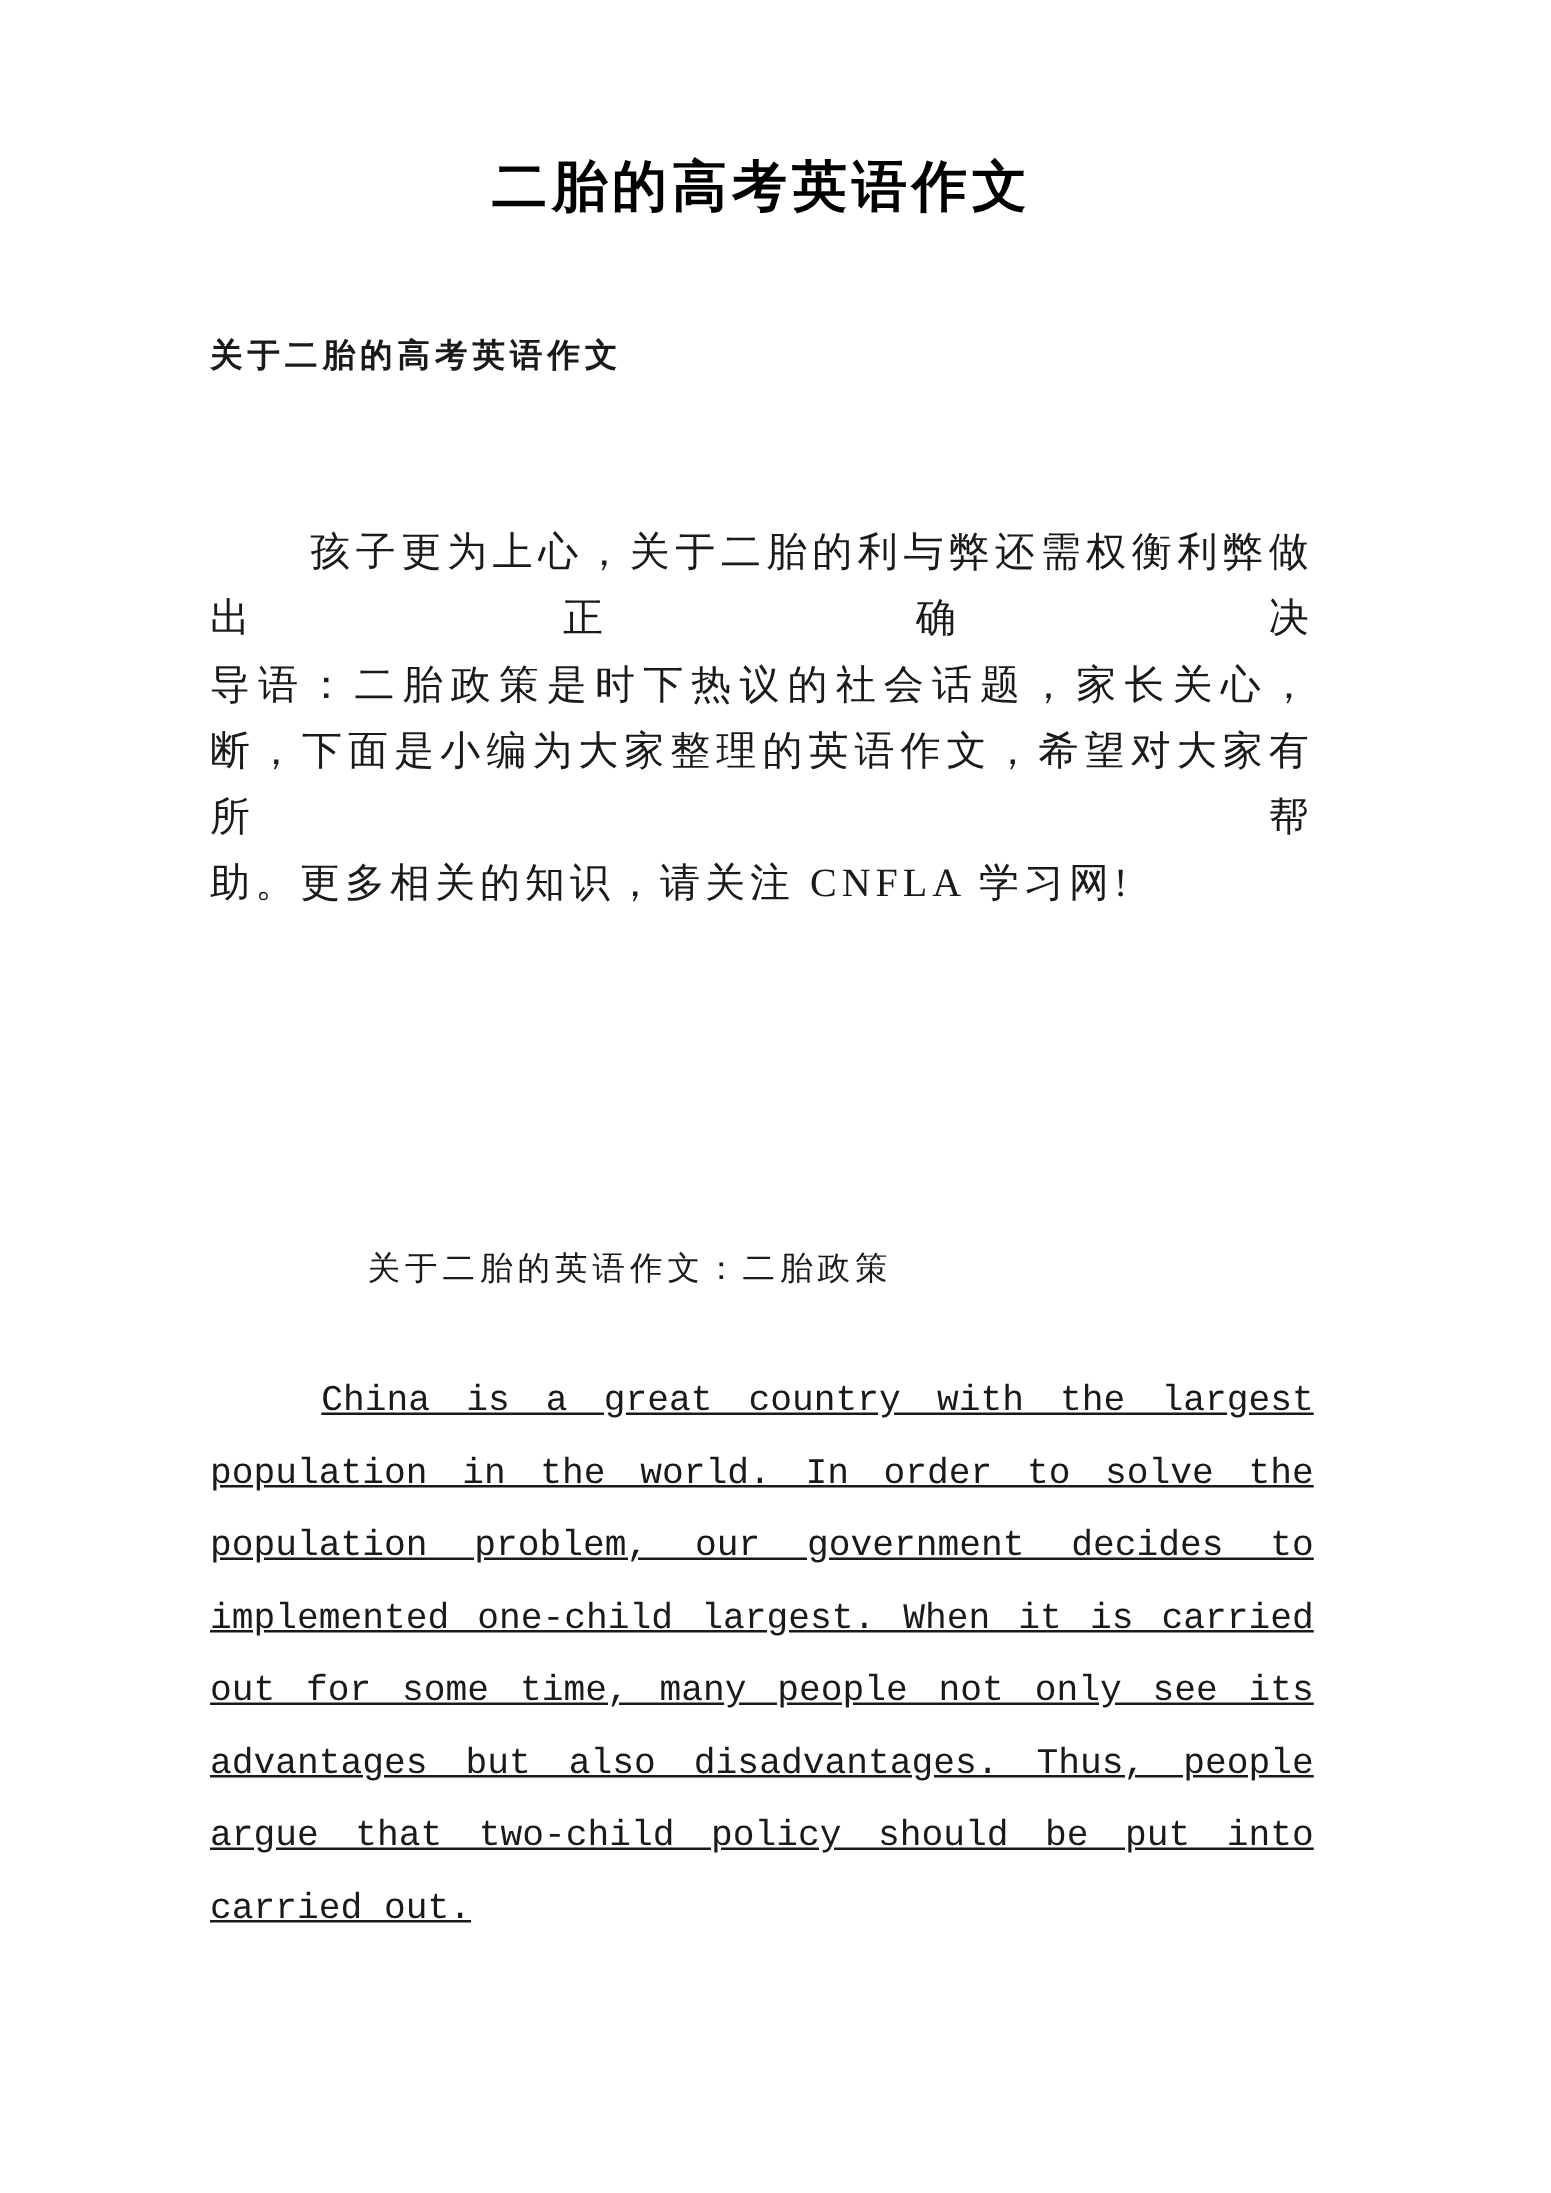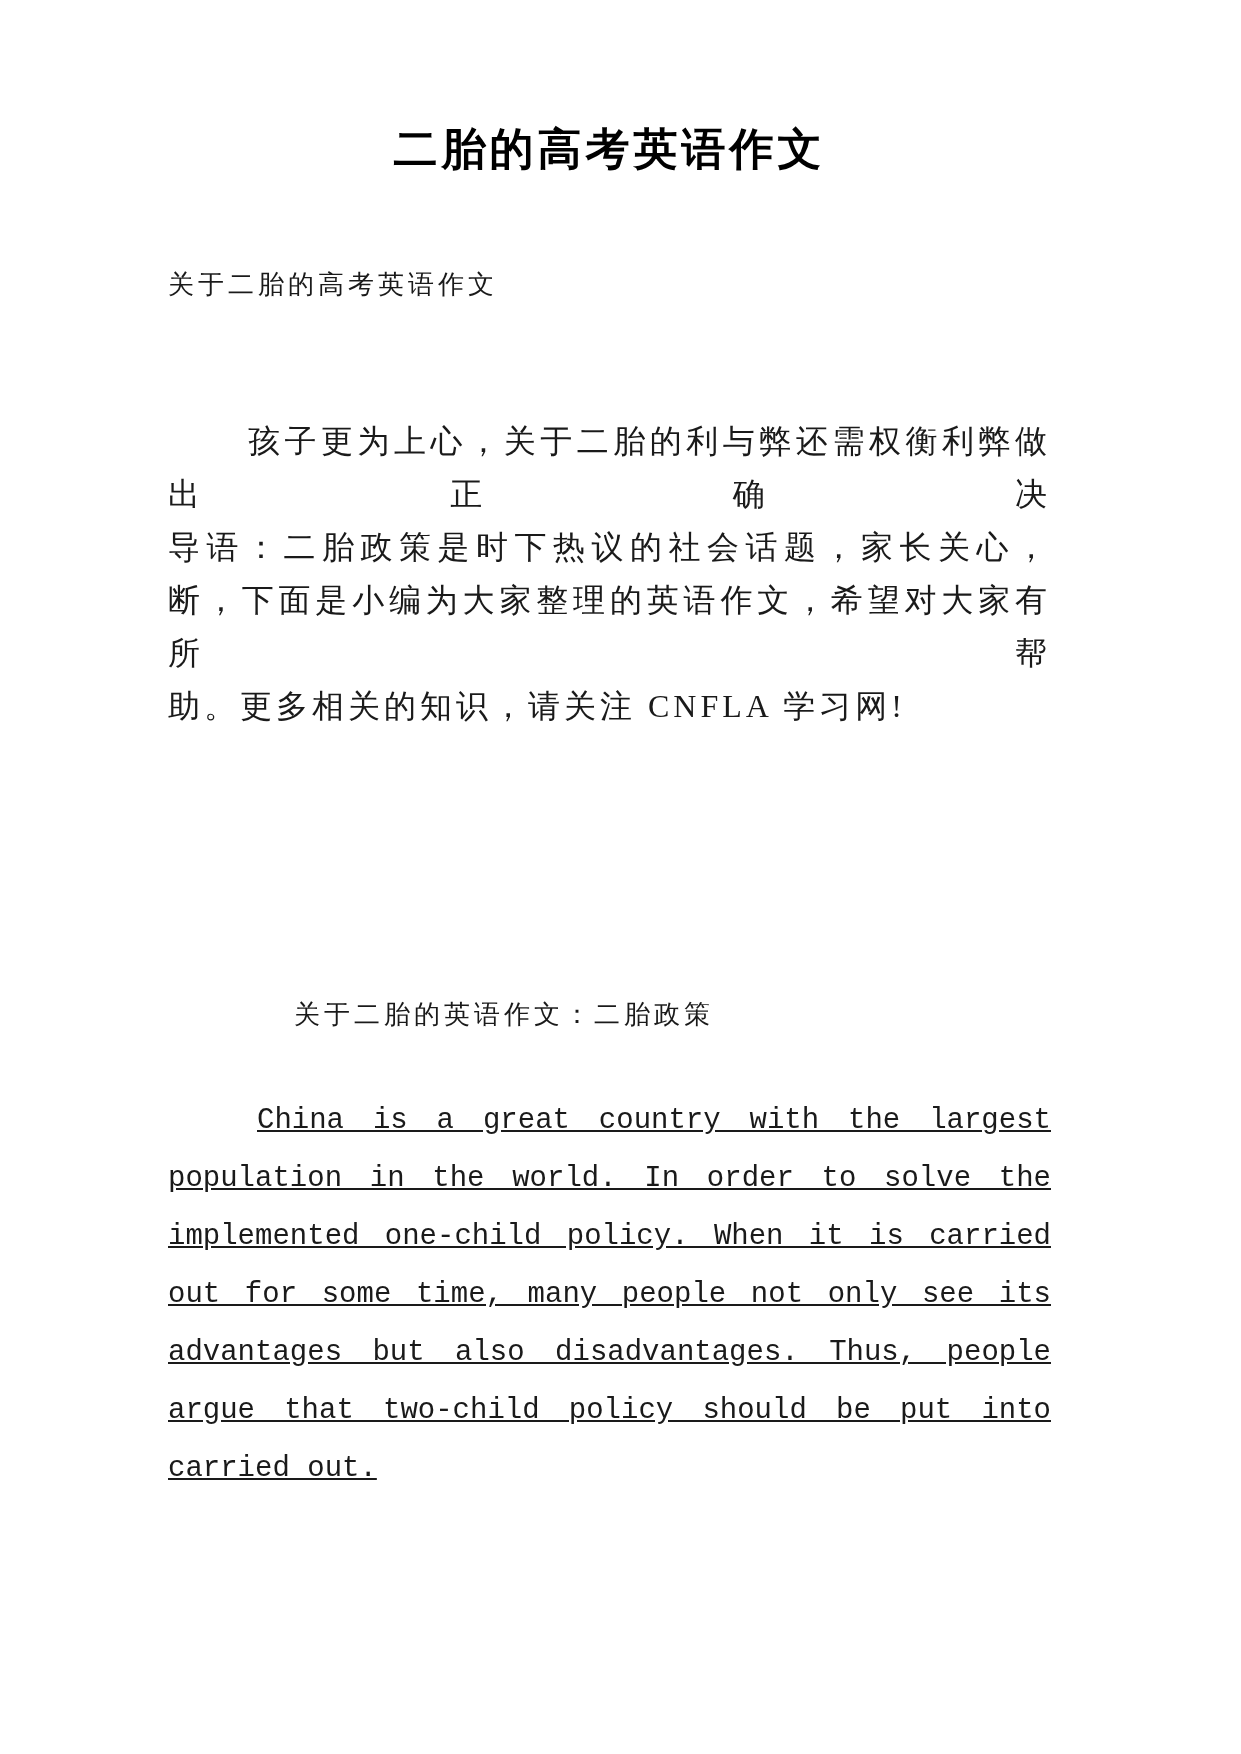--- a/index.html
+++ b/index.html
@@ -28,21 +28,21 @@
     letter-spacing: 4px;
     text-align: center;
     color: #000000;
     font-family: "Liberation Serif", "DejaVu Serif", serif;
   }
   .doc-subtitle {
     margin-top: 86px;
     font-size: 26px;
     line-height: 34px;
     letter-spacing: 4px;
-    font-weight: normal;
+    font-weight: bold;
   }
   .para {
     margin: 0;
   }
   .para .line {
     text-align: justify;
     text-align-last: justify;
   }
   .para .line.last {
     text-align-last: left;
@@ -91,21 +91,22 @@
         <div class="line">导语：二胎政策是时下热议的社会话题，家长关心，</div>
         <div class="line">断，下面是小编为大家整理的英语作文，希望对大家有所帮</div>
         <div class="line last">助。更多相关的知识，请关注 CNFLA 学习网!</div>
       </div>
 
     <div class="section-heading">关于二胎的英语作文：二胎政策</div>
 
     <div class="para para-en">
         <div class="line">China is a great country with the largest</div>
         <div class="line">population in the world. In order to solve the</div>
-        <div class="line">implemented one-child policy. When it is carried</div>
+        <div class="line">population problem, our government decides to</div>
+        <div class="line">implemented one-child largest. When it is carried</div>
         <div class="line">out for some time, many people not only see its</div>
         <div class="line">advantages but also disadvantages. Thus, people</div>
         <div class="line">argue that two-child policy should be put into</div>
         <div class="line last">carried out.</div>
       </div>
 
   </div>
 </div>
 
 </body></html>

